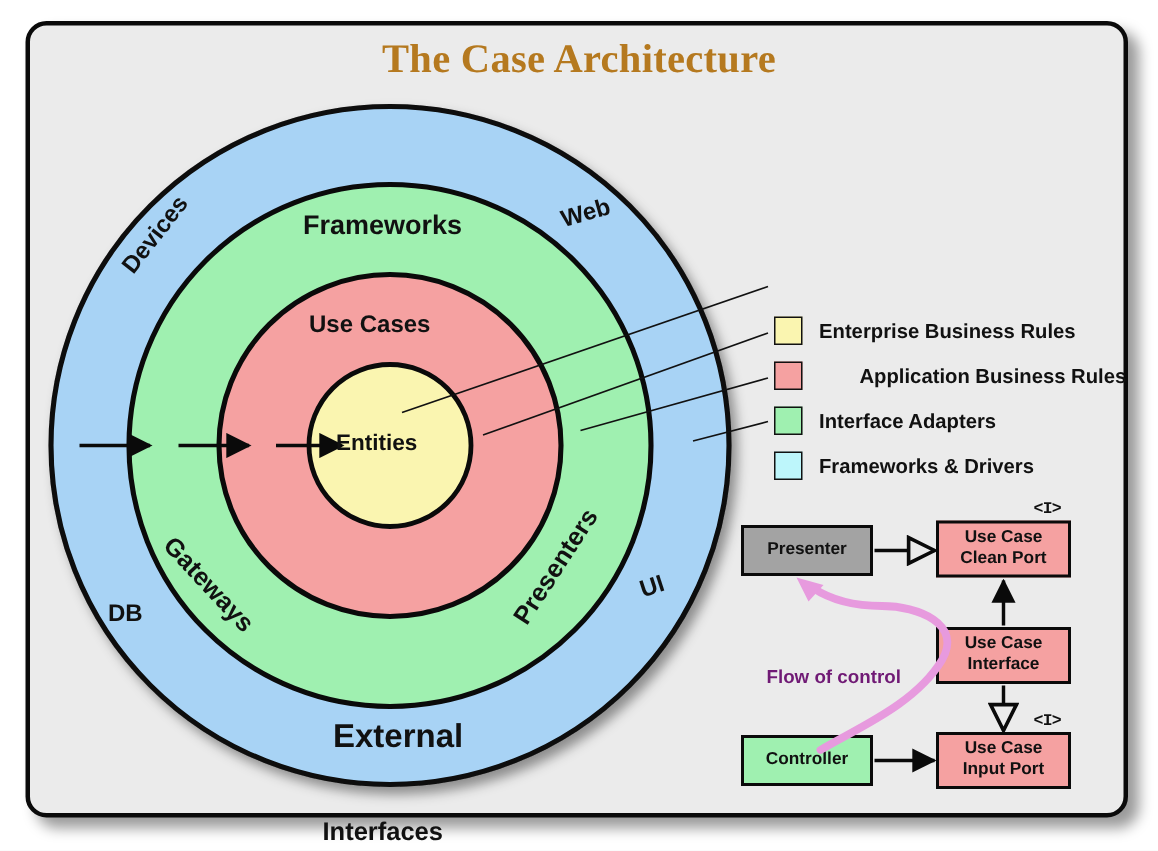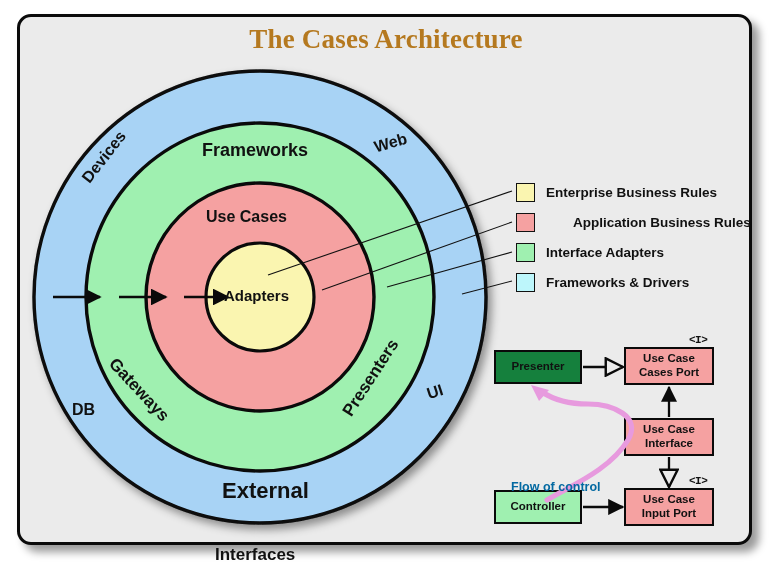--- a/index.html
+++ b/index.html
@@ -54,20 +54,21 @@
     color: #111111;
     white-space: nowrap;
     transform-origin: 50% 50%;
   }
   .legend-row {
     position: absolute;
     display: flex;
     align-items: center;
     gap: 11px;
     height: 22px;
+    margin-top: 28px;
   }
   .legend-swatch {
     width: 19px;
     height: 19px;
     border: 1.6px solid #111111;
     box-sizing: border-box;
     flex: 0 0 auto;
   }
   .legend-text {
     font-family: "Liberation Sans", sans-serif;
@@ -97,33 +98,32 @@
     font-size: 11px;
     font-weight: bold;
     color: #111111;
     letter-spacing: -0.5px;
   }
   #flow-label {
     position: absolute;
     font-family: "Liberation Sans", sans-serif;
     font-size: 12.5px;
     font-weight: bold;
-    color: #0369a1;
+    color: #701a75;
     white-space: nowrap;
-    margin-top: 36px;
   }
 </style>
 </head>
 <body>
 
 <div id="canvas-root">
 
   <div id="panel"></div>
 
-  <div id="title">The Cases Architecture</div>
+  <div id="title">The Case Architecture</div>
 
   <svg class="svg-layer" viewBox="0 0 772 567">
     <defs>
       <filter id="ringshadow" x="-30%" y="-30%" width="170%" height="170%">
         <feDropShadow dx="4" dy="5" stdDeviation="4" flood-color="#000000" flood-opacity="0.40"></feDropShadow>
       </filter>
     </defs>
     <g filter="url(#ringshadow)">
       <circle cx="260" cy="297" r="226" fill="#a8d3f5" stroke="#0a0a0a" stroke-width="3.4"></circle>
     </g>
@@ -143,21 +143,21 @@
     <line x1="184" y1="297" x2="228" y2="297" stroke="#0a0a0a" stroke-width="2.4" marker-end="url(#solidArrow)"></line>
   </svg>
 
   <svg class="svg-layer" viewBox="0 0 772 567">
     <line x1="268" y1="275" x2="512" y2="191" stroke="#111111" stroke-width="1.1"></line>
     <line x1="322" y1="290" x2="512" y2="222" stroke="#111111" stroke-width="1.1"></line>
     <line x1="387" y1="287" x2="512" y2="252" stroke="#111111" stroke-width="1.1"></line>
     <line x1="462" y1="294" x2="512" y2="281" stroke="#111111" stroke-width="1.1"></line>
   </svg>
 
-  <div class="ring-label" style="left:224px; top:287px; font-size:15px;">Adapters</div>
+  <div class="ring-label" style="left:224px; top:287px; font-size:15px;">Entities</div>
 
   <div class="ring-label" style="left:206px; top:208px; font-size:16px;">Use Cases</div>
 
   <div class="ring-label" style="left:202px; top:140px; font-size:18px;">Frameworks</div>
 
   <div class="ring-label" style="left:327px; top:368px; font-size:17px; transform:rotate(-57deg);">Presenters</div>
 
   <div class="ring-label" style="left:99px; top:380px; font-size:17px; transform:rotate(47deg);">Gateways</div>
 
   <div class="ring-label" style="left:74px; top:148px; font-size:16px; transform:rotate(-52deg);">Devices</div>
@@ -181,27 +181,27 @@
   </div>
   <div class="legend-row" style="left:516px; top:241px;">
     <span class="legend-swatch" style="background:#9ff0b0;"></span>
     <span class="legend-text">Interface Adapters</span>
   </div>
   <div class="legend-row" style="left:516px; top:271px;">
     <span class="legend-swatch" style="background:#bdf6fb;"></span>
     <span class="legend-text">Frameworks &amp; Drivers</span>
   </div>
 
-  <div class="uml-box" style="left:494px; top:350px; width:88px; height:34px; background:#15803d;">
+  <div class="uml-box" style="left:494px; top:350px; width:88px; height:34px; background:#a3a3a3;">
     <span>Presenter</span>
   </div>
 
   <div class="uml-box" style="left:624px; top:347px; width:90px; height:38px; background:#f5a1a1;">
     <span>Use Case</span>
-    <span>Cases Port</span>
+    <span>Clean Port</span>
   </div>
   <div class="iface-mark" style="left:689px; top:334px;">&lt;I&gt;</div>
 
   <div class="uml-box" style="left:624px; top:418px; width:90px; height:38px; background:#f5a1a1;">
     <span>Use Case</span>
     <span>Interface</span>
   </div>
 
   <div class="uml-box" style="left:494px; top:490px; width:88px; height:34px; background:#9ff0b0;justify-content:center;">
     <span>Controller</span>

